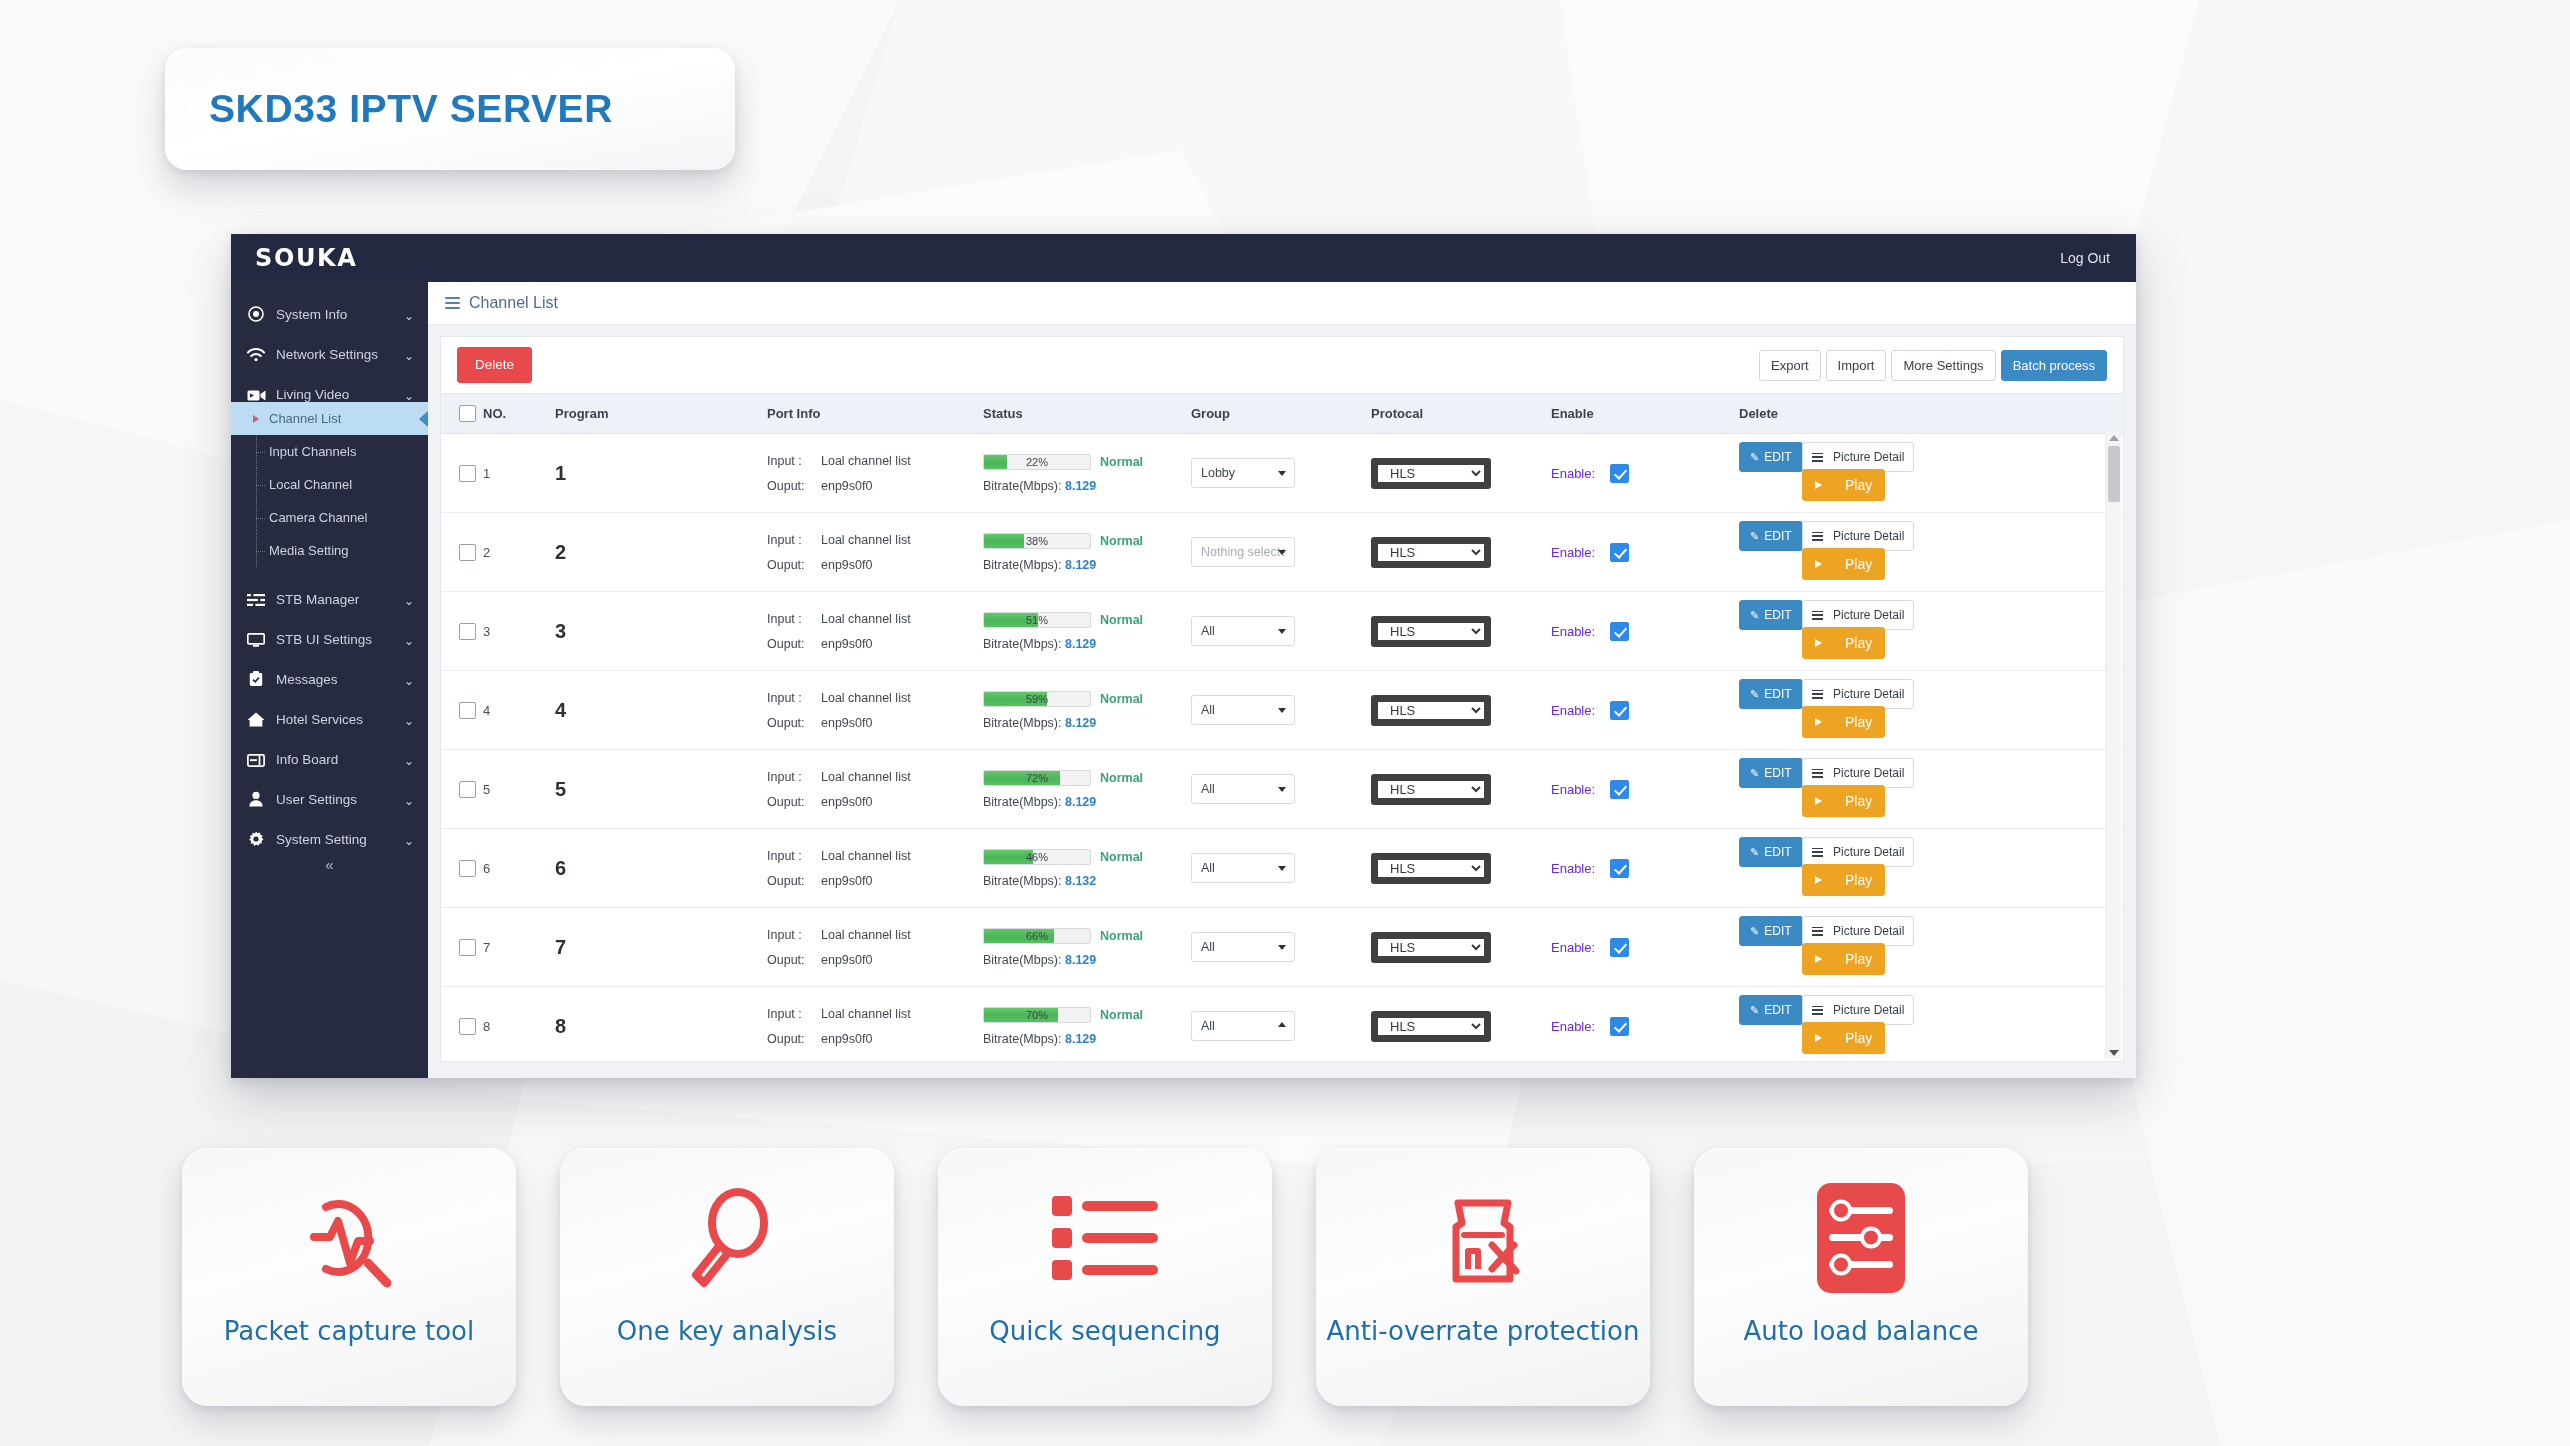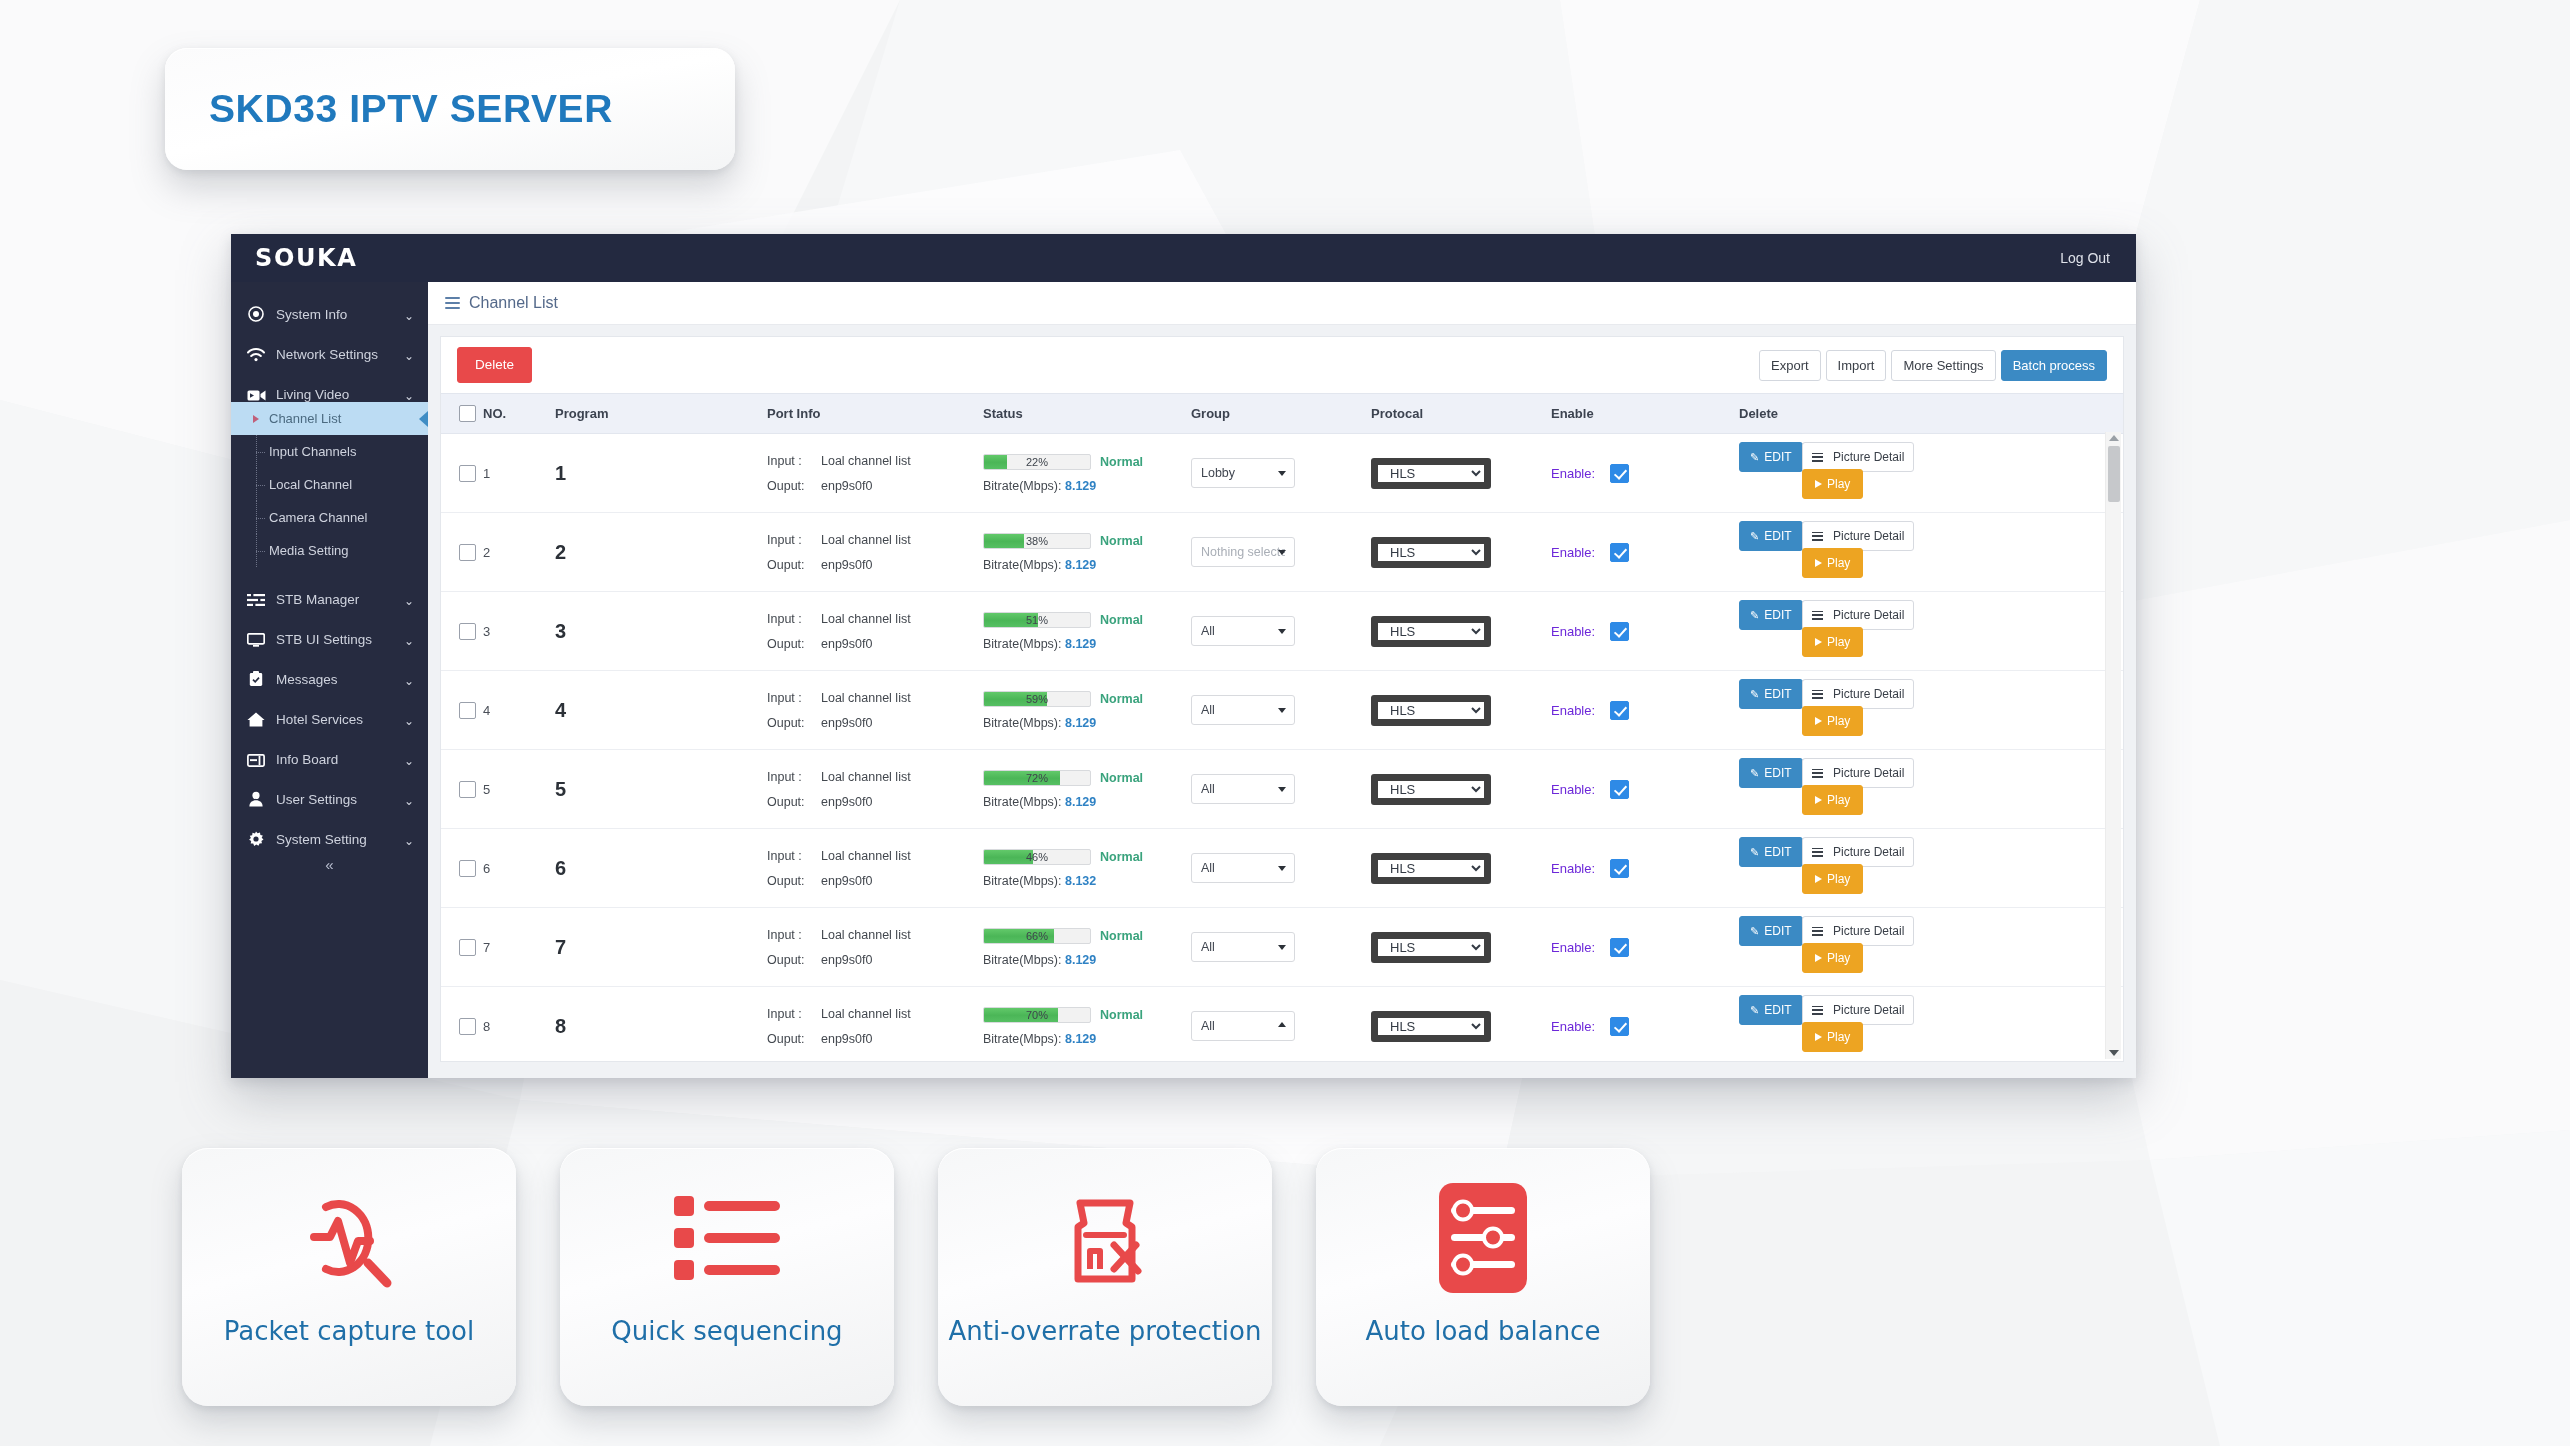--- a/index.html
+++ b/index.html
@@ -386,22 +386,22 @@
   .btn-pic {
     position: absolute; left: 63px; top: 0;
     background: #ffffff; border: 1px solid #d7dae0; color: #3a4049;
     padding: 7px 9px; font-size: 12px; border-radius: 3px;
     display: inline-flex; align-items: center; gap: 10px; cursor: pointer;
     white-space: nowrap;
   }
   .btn-play {
     position: absolute; left: 63px; top: 27px;
     background: #eda422; border: 1px solid #eda422; color: #ffffff;
-    padding: 7px 12px; font-size: 12px; border-radius: 3px;
-    display: inline-flex; align-items: center; gap: 5px; cursor: pointer;
+    padding: 7px 12px; font-size: 14px; border-radius: 3px;
+    display: inline-flex; align-items: center; gap: 23px; cursor: pointer;
   }
   .ico-pencil { font-size: 11px; }
   .ico-lines {
     width: 11px; height: 9px; display: inline-flex;
     flex-direction: column; justify-content: space-between;
   }
   .ico-lines i { display: block; height: 1.6px; background: #3a4049; }
   .ico-tri {
     width: 0; height: 0;
     border-left: 7px solid #ffffff;
@@ -1145,20 +1145,29 @@
       <div class="feat-ico">
         <svg width="118" height="118" viewBox="0 0 118 118">
           <path d="M36 28 A30 34 0 1 1 36 90" fill="none" stroke="#e8494a" stroke-width="8" stroke-linecap="round"></path>
           <path d="M78 84 L97 104" stroke="#e8494a" stroke-width="9" stroke-linecap="round"></path>
           <path d="M24 58 L40 58 L48 42 L60 84 L68 62 L80 62" fill="none" stroke="#e8494a" stroke-width="8" stroke-linecap="round" stroke-linejoin="round"></path>
         </svg>
       </div>
       <div class="feat-label">Packet capture tool</div>
     </div>
 
+    <div class="feat">
+      <div class="feat-ico">
+        <svg width="118" height="118" viewBox="0 0 118 118">
+          <ellipse cx="70" cy="44" rx="26" ry="31" fill="none" stroke="#e8494a" stroke-width="8"></ellipse>
+          <path d="M52 66 L28 96 L36 104 L60 74" fill="none" stroke="#e8494a" stroke-width="8" stroke-linejoin="round"></path>
+        </svg>
+      </div>
+      <div class="feat-label">One key analysis</div>
+    </div>
 
     <div class="feat">
       <div class="feat-ico">
         <svg width="118" height="100" viewBox="0 0 118 100">
           <rect x="6" y="8" width="20" height="20" rx="4" fill="#e8494a"></rect>
           <rect x="36" y="13" width="76" height="10" rx="5" fill="#e8494a"></rect>
           <rect x="6" y="40" width="20" height="20" rx="4" fill="#e8494a"></rect>
           <rect x="36" y="45" width="76" height="10" rx="5" fill="#e8494a"></rect>
           <rect x="6" y="72" width="20" height="20" rx="4" fill="#e8494a"></rect>
           <rect x="36" y="77" width="76" height="10" rx="5" fill="#e8494a"></rect>

